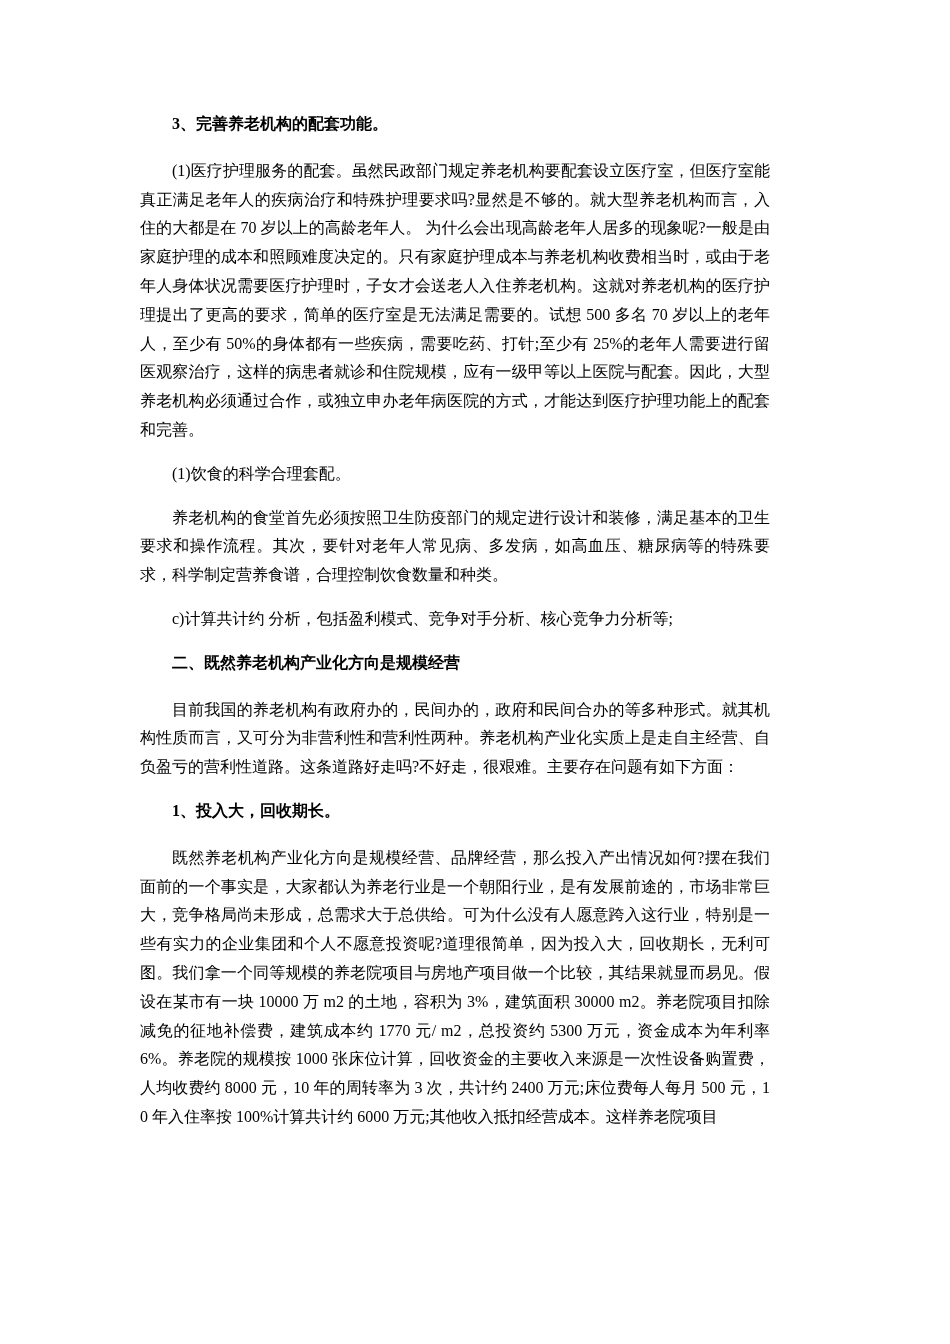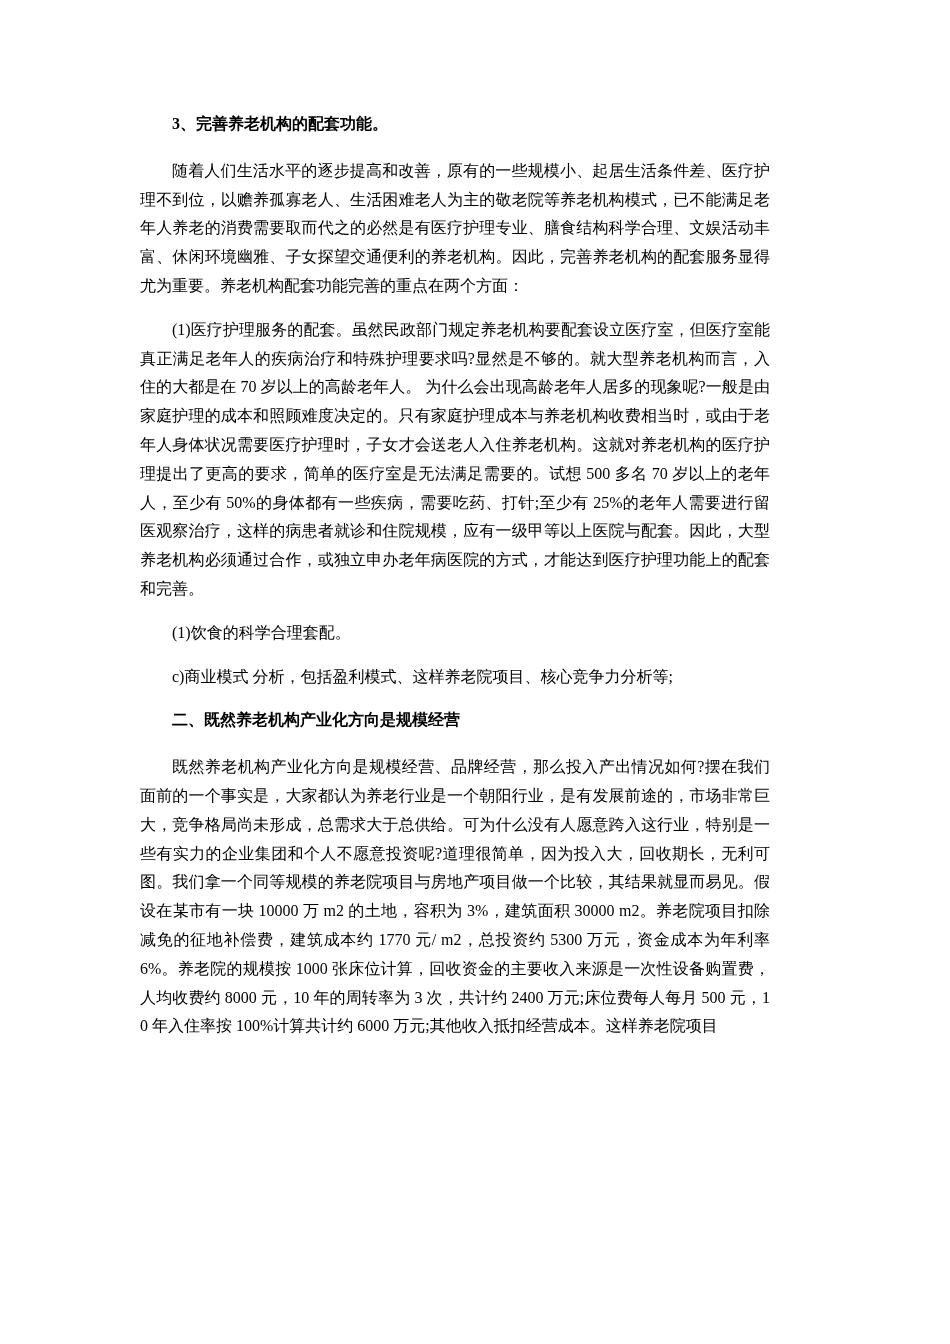--- a/index.html
+++ b/index.html
@@ -33,19 +33,21 @@
   .heading {
     font-weight: bold;
     margin-bottom: 18px;
   }
 </style>
 </head>
 <body>
 
 <div class="page">
   <p class="heading">3、完善养老机构的配套功能。</p>
-  <p class="para">随着人们生活水平的逐步提高和改善，原有的一些规模小、起居生活条件差、医疗护理不到位，以赡养孤寡老人、生活困难老人为主的敬老院等养老机构模式，已不能满足老年人养老的消费需要取而代之的必然是有医疗护理专业、膳食结构科学合理、文娱活动丰富、休闲环境幽雅、子女探望交通便利的养老机构。因此，完善养老机构的配套服务显得尤为重要。养老机构配套功能完善的重点在两个方面：</p>
   <p class="para">(1)医疗护理服务的配套。虽然民政部门规定养老机构要配套设立医疗室，但医疗室能真正满足老年人的疾病治疗和特殊护理要求吗?显然是不够的。就大型养老机构而言，入住的大都是在 70 岁以上的高龄老年人。 为什么会出现高龄老年人居多的现象呢?一般是由家庭护理的成本和照顾难度决定的。只有家庭护理成本与养老机构收费相当时，或由于老年人身体状况需要医疗护理时，子女才会送老人入住养老机构。这就对养老机构的医疗护理提出了更高的要求，简单的医疗室是无法满足需要的。试想 500 多名 70 岁以上的老年人，至少有 50%的身体都有一些疾病，需要吃药、打针;至少有 25%的老年人需要进行留医观察治疗，这样的病患者就诊和住院规模，应有一级甲等以上医院与配套。因此，大型养老机构必须通过合作，或独立申办老年病医院的方式，才能达到医疗护理功能上的配套和完善。</p>
   <p class="para">(1)饮食的科学合理套配。</p>
-  <p class="para">c)商业模式 分析，包括盈利模式、这样养老院项目、核心竞争力分析等;</p>
+  <p class="para">养老机构的食堂首先必须按照卫生防疫部门的规定进行设计和装修，满足基本的卫生要求和操作流程。其次，要针对老年人常见病、多发病，如高血压、糖尿病等的特殊要求，科学制定营养食谱，合理控制饮食数量和种类。</p>
+  <p class="para">c)计算共计约 分析，包括盈利模式、竞争对手分析、核心竞争力分析等;</p>
   <p class="heading">二、既然养老机构产业化方向是规模经营</p>
+  <p class="para">目前我国的养老机构有政府办的，民间办的，政府和民间合办的等多种形式。就其机构性质而言，又可分为非营利性和营利性两种。养老机构产业化实质上是走自主经营、自负盈亏的营利性道路。这条道路好走吗?不好走，很艰难。主要存在问题有如下方面：</p>
+  <p class="heading">1、投入大，回收期长。</p>
   <p class="para">既然养老机构产业化方向是规模经营、品牌经营，那么投入产出情况如何?摆在我们面前的一个事实是，大家都认为养老行业是一个朝阳行业，是有发展前途的，市场非常巨大，竞争格局尚未形成，总需求大于总供给。可为什么没有人愿意跨入这行业，特别是一些有实力的企业集团和个人不愿意投资呢?道理很简单，因为投入大，回收期长，无利可图。我们拿一个同等规模的养老院项目与房地产项目做一个比较，其结果就显而易见。假设在某市有一块 10000 万 m2 的土地，容积为 3%，建筑面积 30000 m2。养老院项目扣除减免的征地补偿费，建筑成本约 1770 元/ m2，总投资约 5300 万元，资金成本为年利率 6%。养老院的规模按 1000 张床位计算，回收资金的主要收入来源是一次性设备购置费，人均收费约 8000 元，10 年的周转率为 3 次，共计约 2400 万元;床位费每人每月 500 元，10 年入住率按 100%计算共计约 6000 万元;其他收入抵扣经营成本。这样养老院项目</p>
 </div>
 
 </body></html>

